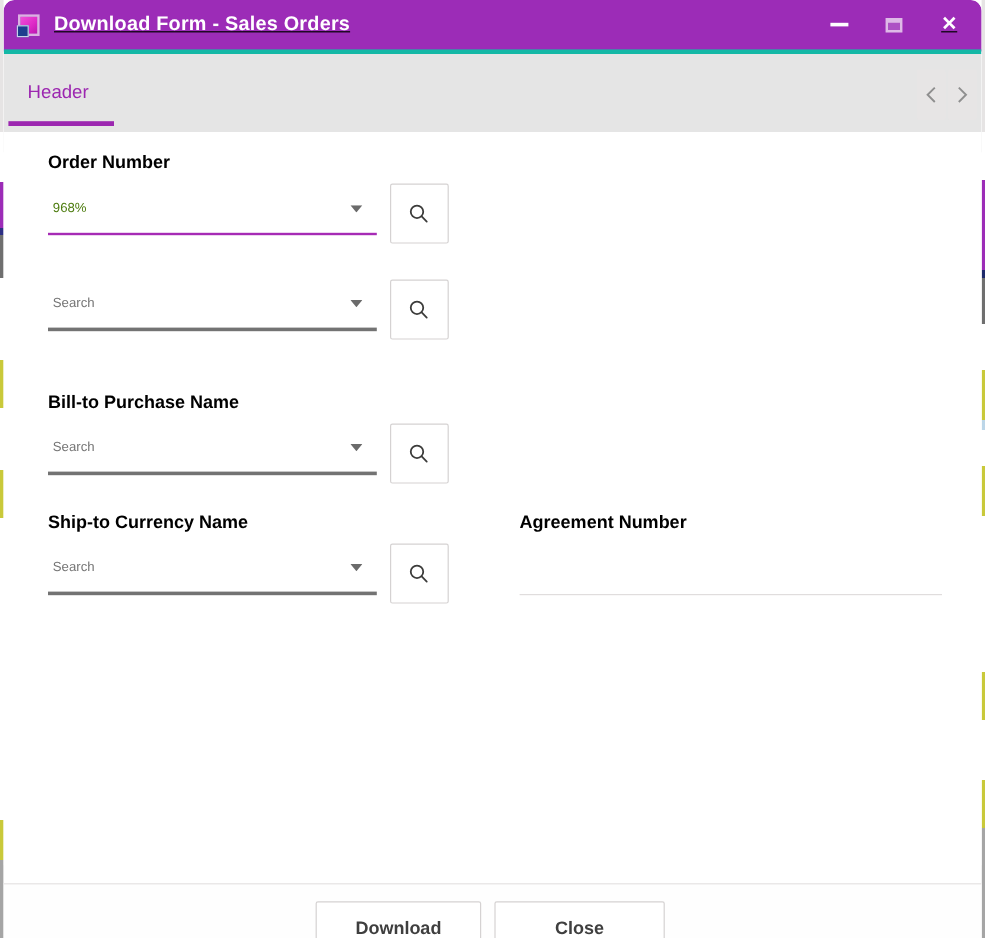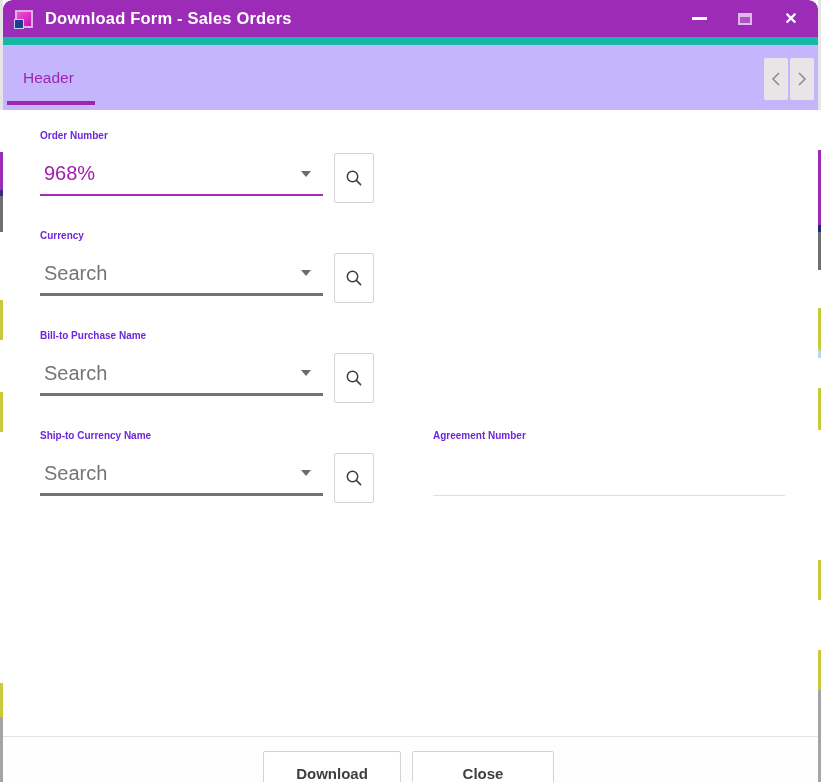--- a/index.html
+++ b/index.html
@@ -24,69 +24,69 @@
       #c9c93a 308px, #c9c93a 350px, #bcd6e8 350px, #bcd6e8 358px,
       #ffffff 358px, #ffffff 388px, #c9c93a 388px, #c9c93a 430px,
       #ffffff 430px, #ffffff 560px, #c9c93a 560px, #c9c93a 600px,
       #ffffff 600px, #ffffff 650px, #c9c93a 650px, #c9c93a 690px,
       #a5a5a5 690px, #a5a5a5 782px); }
 
   .dialog { position:absolute; left:3px; right:3px; top:0; bottom:0;
     background:#fff; border-radius:9px 9px 0 0; overflow:hidden; z-index:1; }
 
   
-  .titlebar { height:45px; background:#9c2cb7; border-bottom:8px solid #14b8a6;
+  .titlebar { height:45px; background:#9c2cb7; border-bottom:4px solid #14b8a6;
     display:flex; align-items:center; padding:0 10px 0 12px;
-    border-radius:9px 9px 0 0; }
+    border-radius:9px 9px 0 0;text-decoration:underline; }
   .app-icon { width:18px; height:18px; border:2px solid #dcb0e2;
     background:linear-gradient(135deg,#f050d8 0%,#e02cc8 55%,#bc16b0 100%);
     position:relative; flex:0 0 auto; }
   .app-icon::after { content:''; position:absolute; left:-3px; bottom:-3px;
     width:8px; height:8px; background:#1d3e8e; border:1px solid #c7d2e8; }
   .win-title { color:#ffffff; font-size:16.5px; font-weight:600;
     letter-spacing:.2px; margin-left:12px; }
   .win-controls { margin-left:auto; display:flex; align-items:center;
     gap:28px; padding-right:8px; }
   .win-btn { width:18px; height:18px; display:flex; align-items:center;
     justify-content:center; cursor:pointer; }
   .min-glyph { width:15px; height:3px; background:#ffffff; }
   .max-glyph { width:14px; height:12px; border:2px solid rgba(255,255,255,.6);
     border-top-width:4px; background:rgba(255,255,255,.18); }
   .close-glyph { color:#ffffff; font-size:16px; font-weight:700; line-height:1; }
 
   
-  .tabbar { height:82px; background:#c4b5fd; position:relative; }
+  .tabbar { height:82px; background:#e5e5e5; position:relative; }
   .tab { position:absolute; left:0; top:0; height:65px; padding:24px 0 0 20px;
     width:96px; cursor:pointer; }
   .tab-label { color:#9c27b0; font-size:15.5px; font-weight:500; }
   .tab-underline { position:absolute; left:4px; bottom:5px; width:88px;
     height:4px; background:#9c27b0; }
   .tab-nav-btn { position:absolute; top:13px; width:24px; height:42px;
     background:#e7e5e5; border:none; border-radius:2px; display:flex;
     align-items:center; justify-content:center; cursor:pointer; }
   .tab-nav-btn.prev { right:30px; }
   .tab-nav-btn.next { right:4px; }
 
   
   .content { position:absolute; top:110px; bottom:61px; left:0; right:0;
     background:#ffffff; }
   .field { position:absolute; }
   .field.col-left  { left:37px;  width:334px; }
   .field.col-right { left:430px; width:352px; }
   .f-r1 { top:16px; } .f-r2 { top:116px; } .f-r3 { top:216px; } .f-r4 { top:316px; }
-  .flabel { font-size:10px; font-weight:700; color:#6d28d9; height:20px;
+  .flabel { font-size:15px; font-weight:700; color:#000000; height:20px;
     line-height:20px; }
   .control-row { margin-top:7px; display:flex; align-items:flex-start; }
   .underline-box { height:43px; display:flex; align-items:center;
     width:283px; border-bottom:3px solid #737373; }
   .field.col-right .underline-box { width:352px; border-bottom:1px solid #e0dddd; }
   .underline-box.focused { border-bottom:2px solid #a62bb5; }
   .fld-input { flex:1 1 auto; min-width:0; border:none; outline:none;
     background:transparent; font-family:"Liberation Sans", sans-serif;
-    font-size:20px; color:#a21caf; padding:0 0 0 4px; }
+    font-size:11px; color:#4d7c0f; padding:0 0 0 4px; }
   .fld-input::placeholder { color:#757575; opacity:1; }
   .caret { flex:0 0 auto; margin:0 12px 0 6px; display:flex; cursor:pointer; }
   .search-btn { margin-left:11px; width:51px; height:50px; background:#ffffff;
     border:1px solid #d5d2d2; border-radius:2px; display:flex;
     align-items:center; justify-content:center; cursor:pointer; }
 
   
   .footer { position:absolute; left:0; right:0; bottom:0; height:46px;
     border-top:1px solid #e5e3e3; background:#fefefe; overflow:hidden; }
   .footer-btn { position:absolute; top:14px; height:56px; background:#ffffff;
@@ -155,21 +155,20 @@
           <svg width="20" height="20" viewBox="0 0 20 20">
               <circle cx="8.5" cy="8.5" r="5.2" fill="none" stroke="#3c3c3b" stroke-width="1.5"></circle>
               <line x1="12.6" y1="12.6" x2="16.6" y2="16.6" stroke="#3c3c3b" stroke-width="1.5" stroke-linecap="round"></line>
             </svg>
         </button>
       </div>
     </div>
 
 
     <div class="field col-left f-r2">
-      <div class="flabel">Currency</div>
       <div class="control-row">
         <div class="underline-box">
           <input class="fld-input" type="text" placeholder="Search" style="">
           <span class="caret">
             <svg width="10" height="6" viewBox="0 0 10 6">
                 <path d="M0 0 L10 0 L5 6 Z" fill="#6b6b6b"></path>
               </svg>
           </span>
         </div>
         <button class="search-btn">

